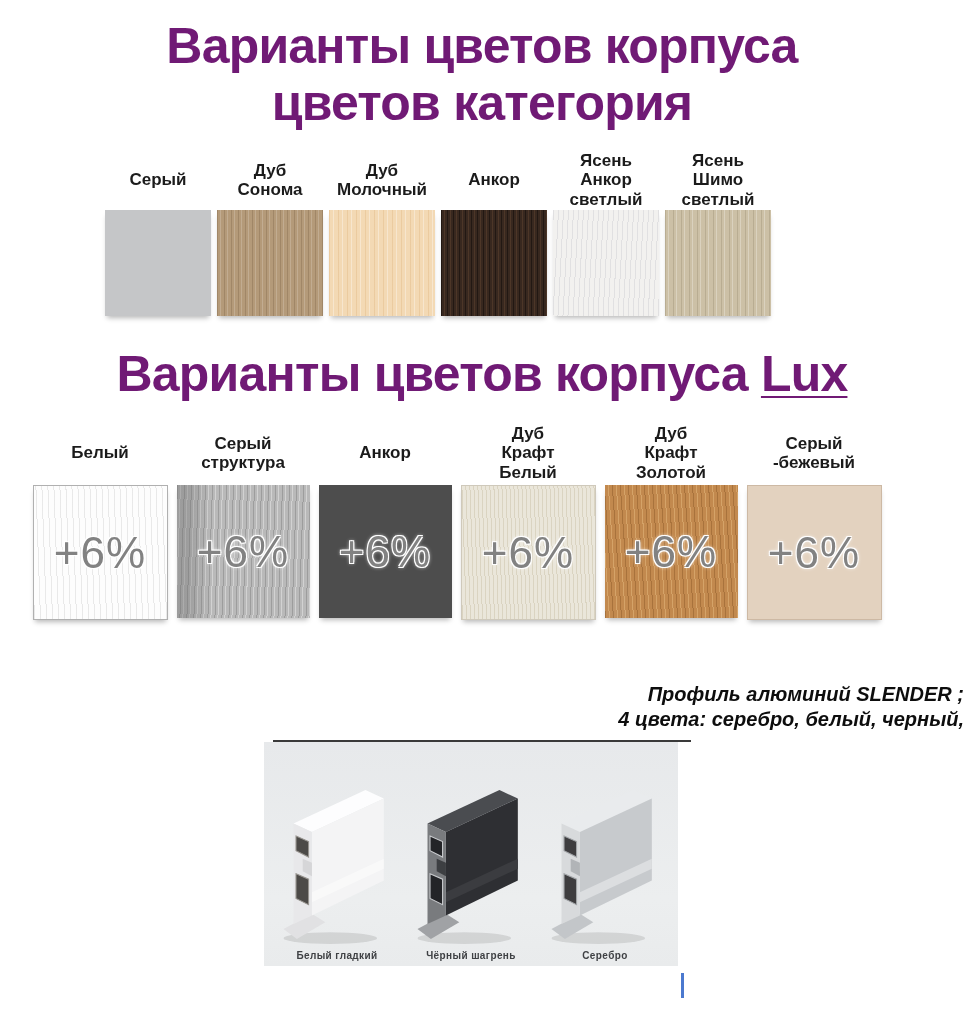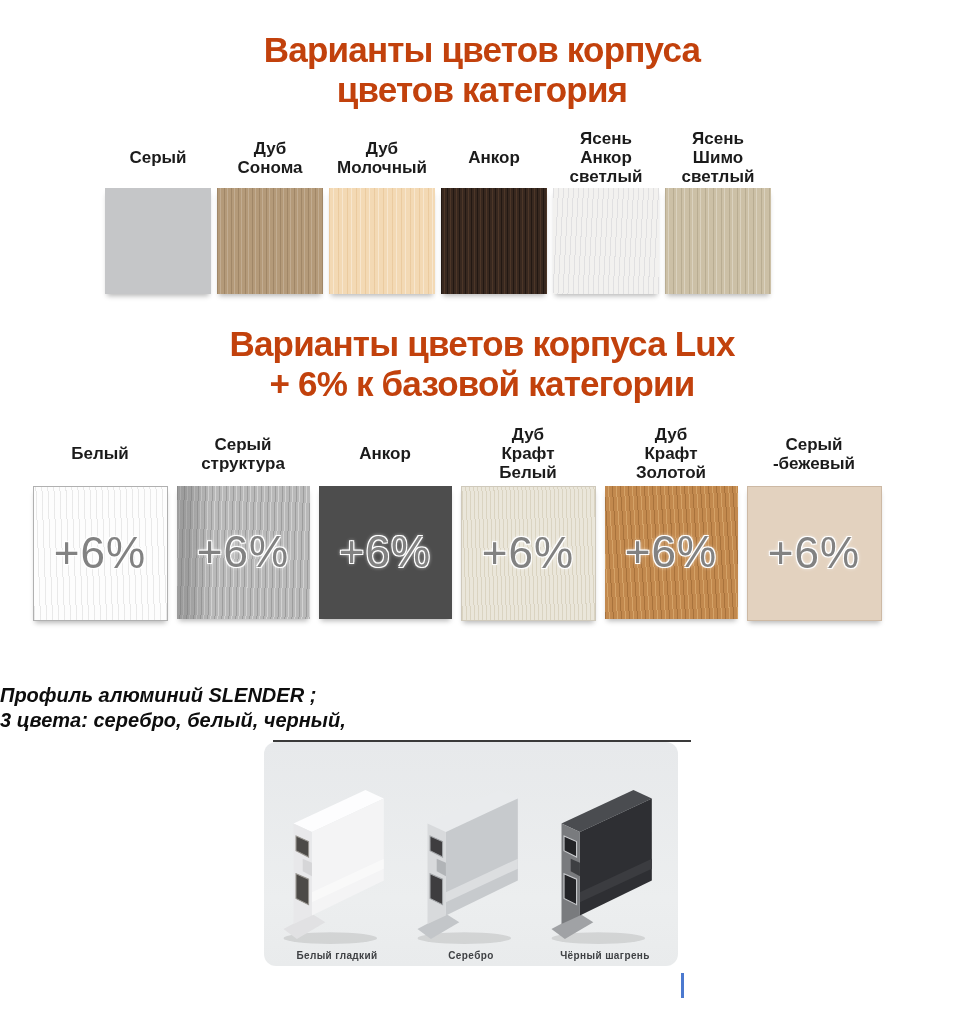--- a/index.html
+++ b/index.html
@@ -6,31 +6,31 @@
   .page{
     position:relative;
     width:964px;height:1026px;
     background:#ffffff;
     overflow:hidden;
     font-family:"Liberation Sans", sans-serif;
     color:#1b1b1b;
   }
   
   .title{
-    margin:16px;
+    margin:4px;
     padding-top:14px;
     text-align:center;
-    font-size:35px;
+    font-size:50px;
     line-height:1.14;
     font-weight:700;
     letter-spacing:-0.8px;
-    color:#c2410c;
+    color:#701a75;
   }
   .title.lux{padding-top:0;margin-top:30px;}
-  .title .u{text-underline-offset:5px;text-decoration-thickness:2px;}
+  .title .u{text-decoration:underline;text-underline-offset:5px;text-decoration-thickness:2px;}
   
   .row{
     display:flex;
     justify-content:center;
     align-items:flex-start;
   }
   .row-base{margin-top:22px;gap:6px;transform:translateX(-44px);}
   .row-lux{margin-top:22px;gap:9px;transform:translateX(-25px);}
   .cell{display:flex;flex-direction:column;align-items:center;}
   .cell-label{
@@ -70,21 +70,21 @@
   .tex-gray-structure{background-image:
       linear-gradient(90deg,rgba(110,110,110,.38) 0 10px,rgba(0,0,0,0) 34px),
       repeating-linear-gradient(92deg,rgba(118,118,118,.42) 0 1px,rgba(0,0,0,0) 1px 3px,rgba(235,235,235,.5) 3px 4px,rgba(0,0,0,0) 4px 7px);}
   .tex-craft-white{background-image:repeating-linear-gradient(88deg,rgba(196,186,158,.42) 0 1px,rgba(0,0,0,0) 1px 4px);border:1px solid #cfc9bb;}
   .tex-craft-gold{background-image:repeating-linear-gradient(86deg,rgba(120,72,26,.35) 0 1px,rgba(0,0,0,0) 1px 4px,rgba(243,205,146,.38) 4px 5px,rgba(0,0,0,0) 5px 8px);}
   .tex-beige{border:1px solid #cdb9a4;}
   .tex-flat{}
   
   .note{
     margin-top:62px;
-    text-align:left;
+    text-align:right;
     font-style:italic;
     font-weight:700;
     font-size:20px;
     line-height:1.27;
     color:#0d0d0d;
   }
   .rule{
     width:418px;
     height:0;
     border-top:2px solid #3a3a3a;
@@ -152,21 +152,21 @@
     <div class="tile sz1 tex-ankor" style="background-color: rgb(242, 241, 239);"></div>
   </div>
       <div class="cell">
     <div class="cell-label">Ясень
 Шимо
 светлый</div>
     <div class="tile sz1 tex-shimo" style="background-color: rgb(204, 192, 166);"></div>
   </div>
     </div>
 
-  <h1 class="title lux"><span>Варианты цветов корпуса</span>&nbsp;<span class="u">Lux</span><br><span>+ 6% к базовой категории</span></h1>
+  <h1 class="title lux"><span>Варианты цветов корпуса</span>&nbsp;<span class="u">Lux</span><br></h1>
 
   <div class="row row-lux" id="row-lux">
       <div class="cell">
     <div class="cell-label">Белый</div>
     <div class="tile sz2 tex-white-wood" style="background-color: rgb(253, 253, 253);">
           <span class="plus">+6%</span>
         </div>
   </div>
       <div class="cell">
     <div class="cell-label">Серый
@@ -201,64 +201,64 @@
     <div class="cell-label">Серый
 -бежевый</div>
     <div class="tile sz2 tex-beige" style="background-color: rgb(227, 210, 191);">
           <span class="plus">+6%</span>
         </div>
   </div>
     </div>
 
   <div class="note">
     <div>Профиль алюминий SLENDER ;</div>
-    <div>3 цвета: серебро, белый, черный,</div>
+    <div>4 цвета: серебро, белый, черный,</div>
   </div>
 
   <div class="rule"></div>
 
-  <figure class="photo" id="photo-strip" style="margin-block:0;margin-inline:auto;border-radius:12px;">
+  <figure class="photo" id="photo-strip" style="margin-block:0;margin-inline:auto;">
       <div class="photo-item">
         <svg viewBox="0 0 140 220" xmlns="http://www.w3.org/2000/svg">
           <ellipse cx="62" cy="207" rx="56" ry="7" fill="rgba(0,0,0,0.10)"></ellipse>
           <polygon points="6,196 40,178 56,188 22,208" fill="#e1e1e3"></polygon>
           <polygon points="18,70 104,30 126,40 40,80" fill="#fdfdfe"></polygon>
           <polygon points="40,80 126,40 126,138 40,180" fill="#f4f4f5"></polygon>
           <polygon points="40,152 126,112 126,124 40,164" fill="rgba(255,255,255,0.45)"></polygon>
           <polygon points="18,70 40,80 40,180 18,190" fill="#e8e8ea"></polygon>
           <polygon points="21,85 36,91.5 36,110 21,102.5" fill="#4c4a47" stroke="#97948f" stroke-width="1.3"></polygon>
           <polygon points="21,130 36,136.5 36,167 21,159.5" fill="#4c4a47" stroke="#97948f" stroke-width="1.3"></polygon>
           <polygon points="29,112 40,117 40,133 29,127" fill="#d6d6d8"></polygon>
         </svg>
         <figcaption class="photo-caption">Белый гладкий</figcaption>
       </div>
       <div class="photo-item">
         <svg viewBox="0 0 140 220" xmlns="http://www.w3.org/2000/svg">
           <ellipse cx="62" cy="207" rx="56" ry="7" fill="rgba(0,0,0,0.10)"></ellipse>
+          <polygon points="6,196 40,178 56,188 22,208" fill="#a0a2a5"></polygon>
+          <polygon points="18,70 104,30 126,40 40,80" fill="#4a4c50"></polygon>
+          <polygon points="40,80 126,40 126,138 40,180" fill="#2e2f33"></polygon>
+          <polygon points="40,152 126,112 126,124 40,164" fill="#3b3c40"></polygon>
+          <polygon points="18,70 40,80 40,180 18,190" fill="#797b7e"></polygon>
+          <polygon points="21,85 36,91.5 36,110 21,102.5" fill="#232427" stroke="#c8cacd" stroke-width="1.3"></polygon>
+          <polygon points="21,130 36,136.5 36,167 21,159.5" fill="#232427" stroke="#c8cacd" stroke-width="1.3"></polygon>
+          <polygon points="29,112 40,117 40,133 29,127" fill="#3d3f42"></polygon>
+        </svg>
+        <figcaption class="photo-caption">Чёрный шагрень</figcaption>
+      </div>
+      <div class="photo-item">
+        <svg viewBox="0 0 140 220" xmlns="http://www.w3.org/2000/svg">
+          <ellipse cx="62" cy="207" rx="56" ry="7" fill="rgba(0,0,0,0.10)"></ellipse>
           <polygon points="6,196 40,178 56,188 22,208" fill="#c3c6c9"></polygon>
           <polygon points="18,70 104,30 126,40 40,80" fill="#e9ebed"></polygon>
           <polygon points="40,80 126,40 126,138 40,180" fill="#c7cacd"></polygon>
           <polygon points="40,152 126,112 126,124 40,164" fill="#dcdee0"></polygon>
           <polygon points="18,70 40,80 40,180 18,190" fill="#d8dadc"></polygon>
           <polygon points="21,85 36,91.5 36,110 21,102.5" fill="#3e3d3f" stroke="#a2a5a8" stroke-width="1.3"></polygon>
           <polygon points="21,130 36,136.5 36,167 21,159.5" fill="#3e3d3f" stroke="#a2a5a8" stroke-width="1.3"></polygon>
           <polygon points="29,112 40,117 40,133 29,127" fill="#b1b4b7"></polygon>
         </svg>
         <figcaption class="photo-caption">Серебро</figcaption>
       </div>
-      <div class="photo-item">
-        <svg viewBox="0 0 140 220" xmlns="http://www.w3.org/2000/svg">
-          <ellipse cx="62" cy="207" rx="56" ry="7" fill="rgba(0,0,0,0.10)"></ellipse>
-          <polygon points="6,196 40,178 56,188 22,208" fill="#a0a2a5"></polygon>
-          <polygon points="18,70 104,30 126,40 40,80" fill="#4a4c50"></polygon>
-          <polygon points="40,80 126,40 126,138 40,180" fill="#2e2f33"></polygon>
-          <polygon points="40,152 126,112 126,124 40,164" fill="#3b3c40"></polygon>
-          <polygon points="18,70 40,80 40,180 18,190" fill="#797b7e"></polygon>
-          <polygon points="21,85 36,91.5 36,110 21,102.5" fill="#232427" stroke="#c8cacd" stroke-width="1.3"></polygon>
-          <polygon points="21,130 36,136.5 36,167 21,159.5" fill="#232427" stroke="#c8cacd" stroke-width="1.3"></polygon>
-          <polygon points="29,112 40,117 40,133 29,127" fill="#3d3f42"></polygon>
-        </svg>
-        <figcaption class="photo-caption">Чёрный шагрень</figcaption>
-      </div>
     </figure>
 
   <div class="cursor-bar"></div>
 </div>
 
 </body></html>

